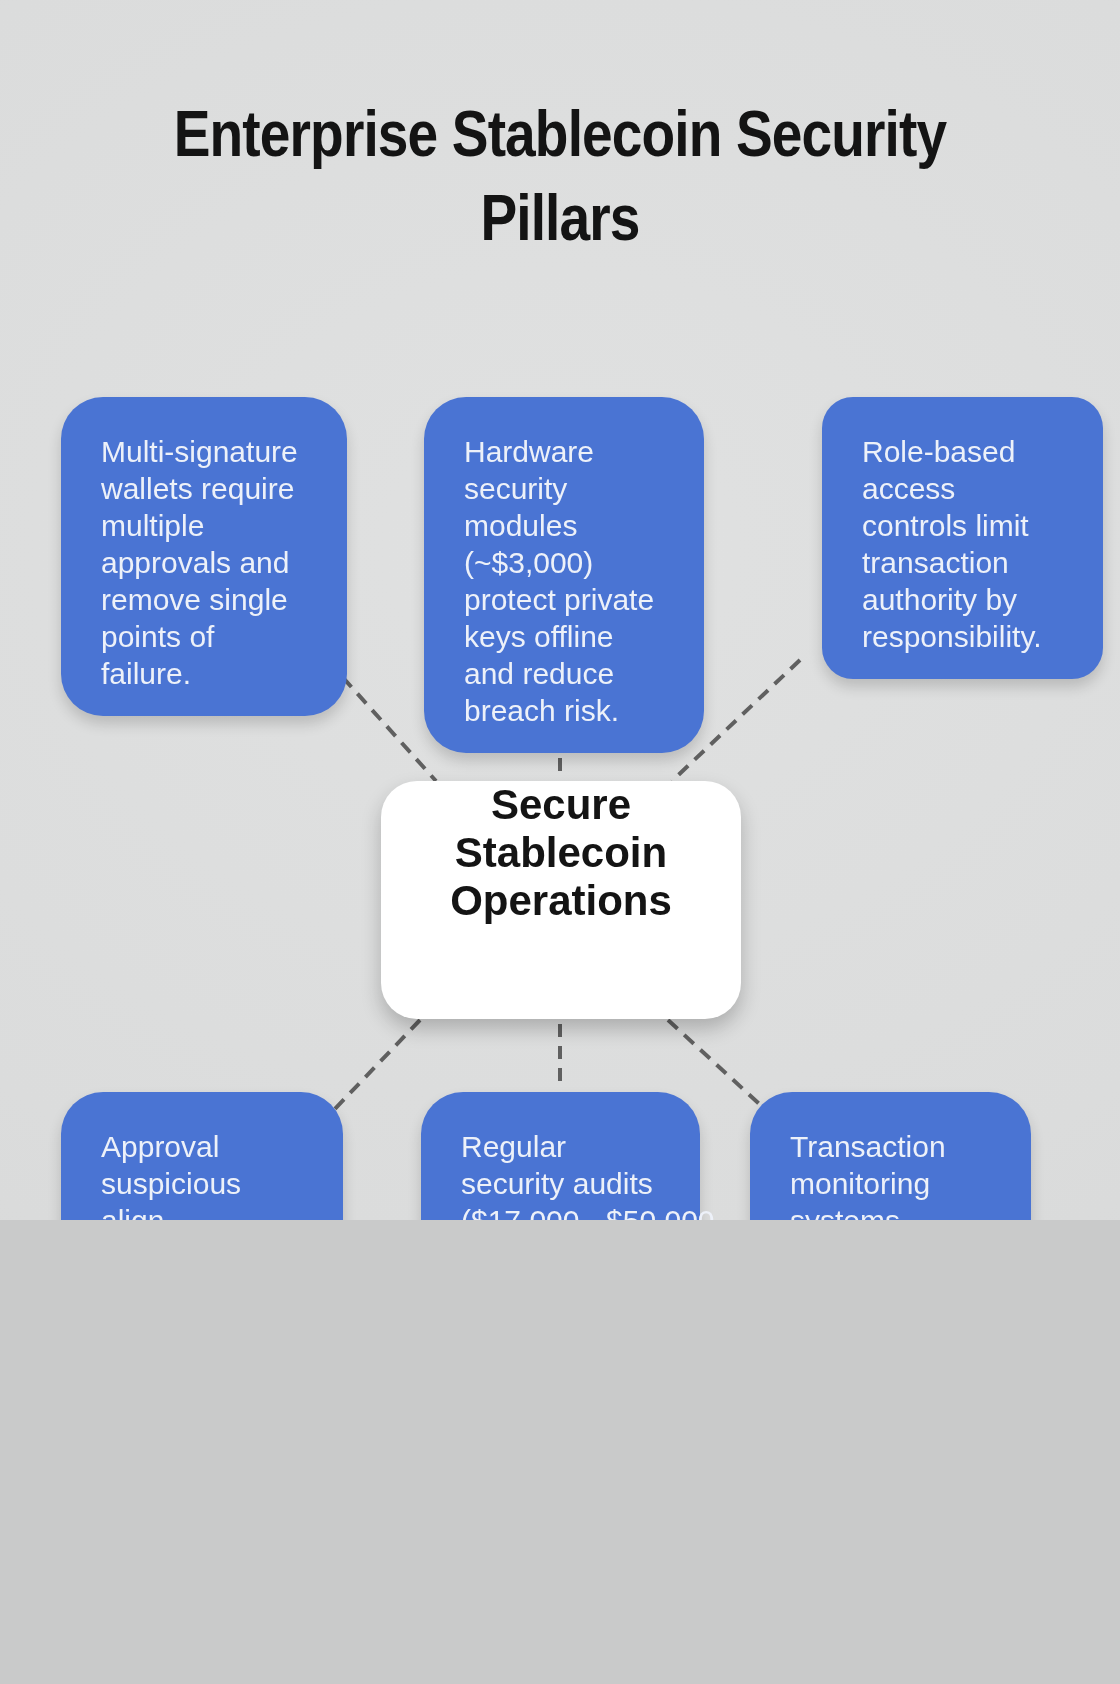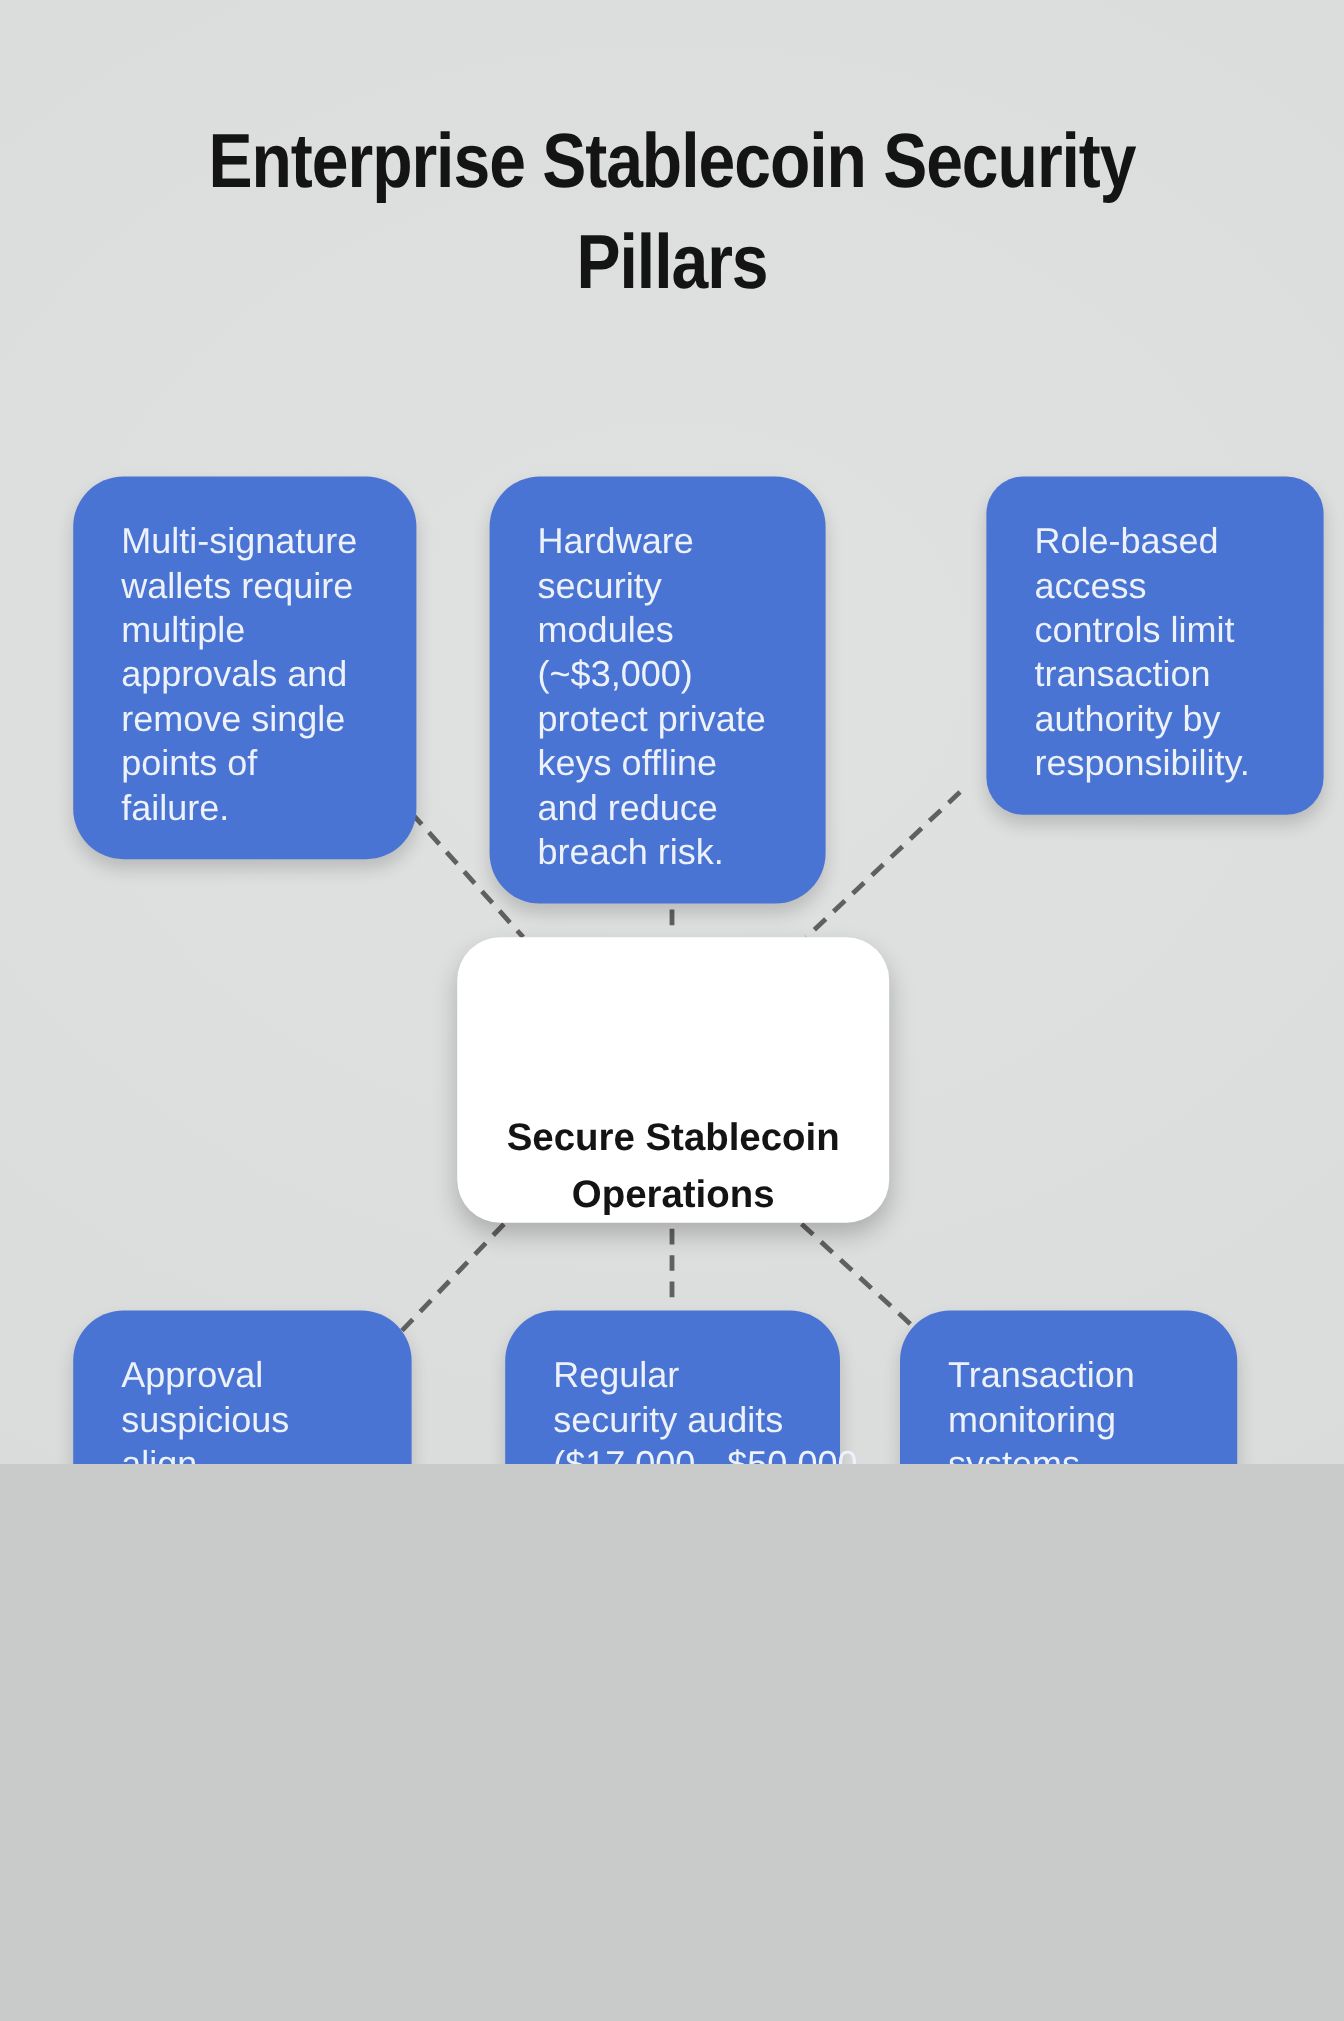--- a/index.html
+++ b/index.html
@@ -36,36 +36,36 @@
     background:#4a74d3;
     border-radius:42px;
     padding:36px 40px 24px 40px;
     box-sizing:border-box;
     color:#edf1f9;
     font-size:30px;
     line-height:37px;
     box-shadow:0 8px 14px rgba(0,0,0,0.16);
   }
   .node-1{left:61px;  top:397px; width:286px;}
-  .node-2{left:408px; top:397px; width:280px;}
+  .node-2{left:424px; top:397px; width:280px;}
   .node-3{left:822px; top:397px; width:281px;border-radius:31px;}
   .node-4{left:61px;  top:1092px;width:282px;}
   .node-5{left:421px; top:1092px;width:279px;}
   .node-6{left:750px; top:1092px;width:281px;}
   .center-node{
     position:absolute;
     left:381px;top:781px;width:360px;height:238px;
     background:#ffffff;
     border-radius:36px;
     box-shadow:0 10px 20px rgba(0,0,0,0.22);
-    display:flex;align-items:flex-end;justify-content:center;
+    display:flex;align-items:flex-start;justify-content:center;
     text-align:center;
     color:#141414;
     font-weight:700;
-    font-size:32px;
+    font-size:42px;
     line-height:48px;
     padding:0 28px;
     box-sizing:border-box;
   }
   .logo{
     position:absolute;
     left:978px;top:1543px;width:84px;height:82px;
   }
 </style>
 </head>

